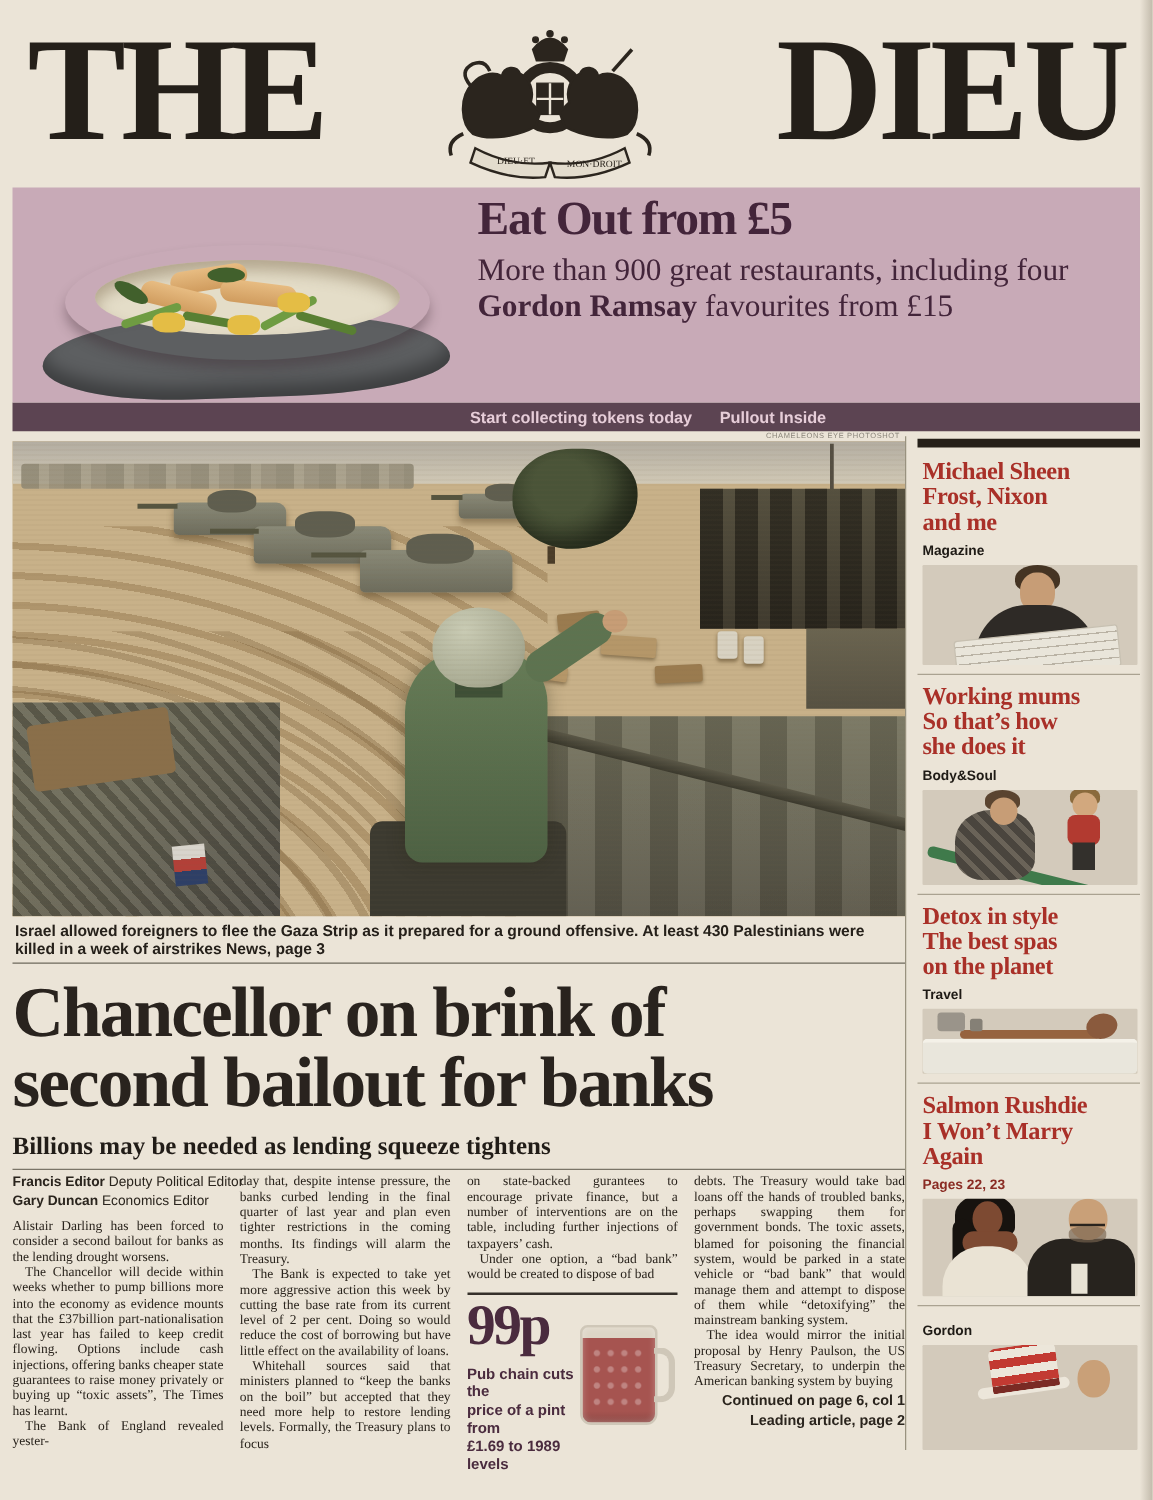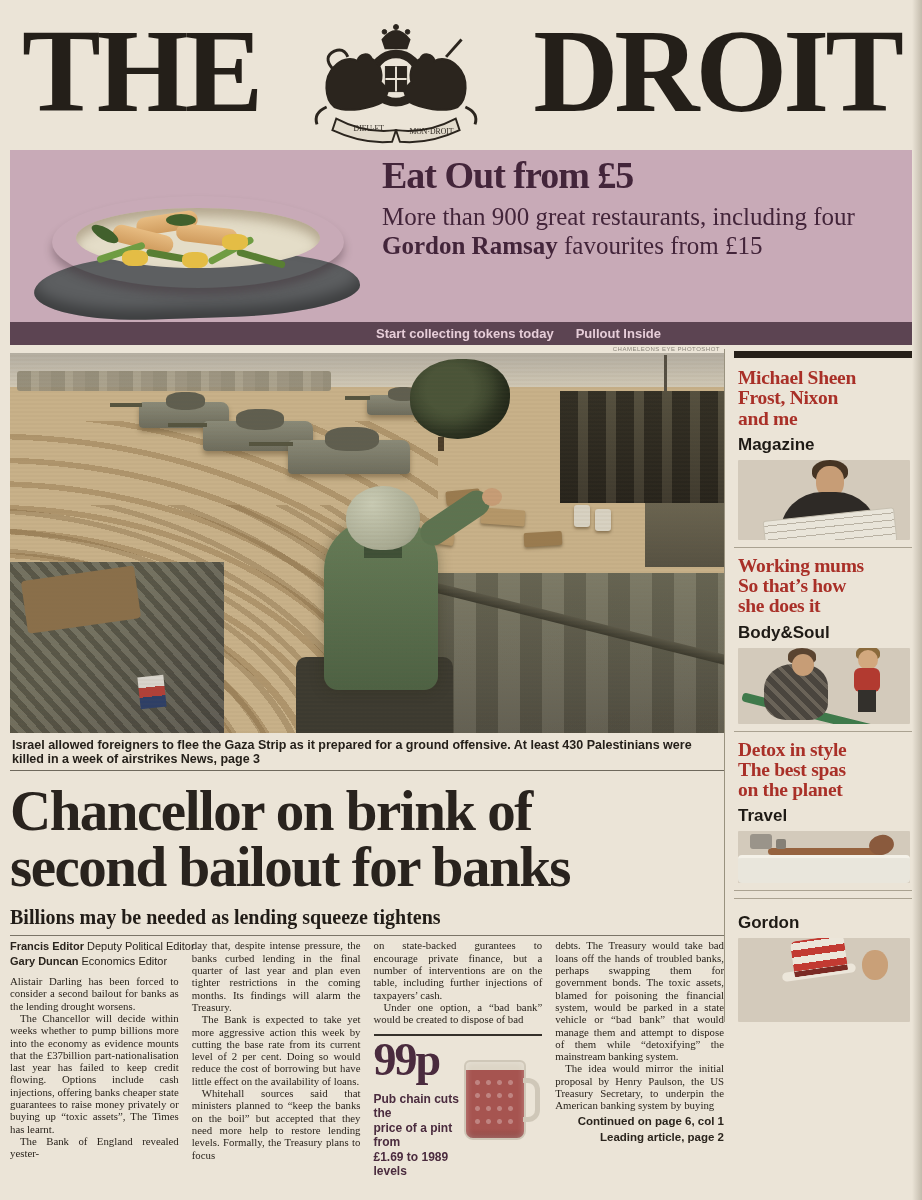--- a/index.html
+++ b/index.html
@@ -142,21 +142,21 @@
   .mug::before{content:"";position:absolute;inset:14px 6px 8px;
         background:radial-gradient(circle,rgba(255,255,255,.28) 0 2px,transparent 3px);
         background-size:11px 13px;}
   .mug::after{content:"";position:absolute;right:-16px;top:16px;width:12px;height:34px;
         border:5px solid #cfc7b8;border-left:none;border-radius:0 12px 12px 0;}
 
   
   .sb-topbar{height:7px;background:#262019;margin:2px 0 8px;}
   .sb-card{padding:2px 2px 0 4px;}
   .sb-head{font-weight:700;font-size:19.5px;line-height:1.04;letter-spacing:-.3px;color:#a93028;margin:0;}
-  .sb-kick{font-family:"Liberation Sans",sans-serif;font-weight:700;font-size:17px;
+  .sb-kick{font-family:"Liberation Sans",sans-serif;font-weight:700;font-size:11px;
         color:#1e1a15;margin:6px 0 5px;}
   .sb-kick.red{color:#8a2c24;}
   .sb-sep{border-top:1px solid #aaa291;margin:7px 0 6px;}
   .art{position:relative;overflow:hidden;background:#d3cabb;border-radius:1px;}
   .art div{position:absolute;}
   
   .a1{height:80px;}
   .p1-hair{left:calc(50% - 12px);top:0;width:36px;height:22px;background:#453423;border-radius:50% 50% 40% 40%;}
   .p1-head{left:calc(50% - 8px);top:6px;width:28px;height:32px;background:#c79d76;border-radius:46%;}
   .p1-body{left:calc(50% - 44px);top:32px;width:98px;height:52px;background:#2e2a26;border-radius:42px 42px 0 0;}
@@ -227,21 +227,21 @@
         <path d="M174,92 c10,-8 12,-30 0,-42 c-6,-7 -16,-10 -24,-6 c-2,-8 -12,-9 -15,-2 c-8,4 -12,14 -9,24 l-8,8 4,12 c14,8 38,12 52,6 z" stroke-width="2"></path>
         <path d="M162,40 l16,-18" fill="none" stroke-width="3"></path>
         <path d="M182,92 q14,6 10,18" fill="none" stroke-width="3"></path>
 
         <path d="M48,104 q30,16 62,12 l-4,12 q-30,3 -62,-12 z" fill="#e3dccd" stroke-width="2"></path>
         <path d="M172,104 q-30,16 -62,12 l4,12 q30,3 62,-12 z" fill="#e3dccd" stroke-width="2"></path>
       </g>
       <text x="66" y="117" font-size="8" font-family="Liberation Serif, serif" fill="#2b251e">DIEU·ET</text>
       <text x="124" y="120" font-size="8" font-family="Liberation Serif, serif" fill="#2b251e">MON·DROIT</text>
     </svg>
-    <div class="mast-word">DROIT</div>
+    <div class="mast-word">DIEU</div>
   </div>
 
 
   <div class="promo">
     <div class="food">
       <div class="cloth"></div>
       <div class="plate"></div>
       <div class="bowl-inner"></div>
       <div class="chick" style="left:110px;bottom:86px;transform:rotate(-9deg);"></div>
       <div class="chick" style="left:150px;bottom:74px;transform:rotate(7deg);"></div>
@@ -394,20 +394,38 @@
         <div class="art a3">
           <div class="p3-arm"></div>
           <div class="p3-head"></div>
           <div class="p3-tap"></div>
           <div class="p3-tap2"></div>
           <div class="p3-bath"></div>
         </div>
       </div>
       <div class="sb-sep"></div>
 
+      <div class="sb-card">
+        <div class="sb-head pre">Salmon Rushdie
+I Won’t Marry
+Again</div>
+        <div class="sb-kick red">Pages 22, 23</div>
+        <div class="art a4">
+          <div class="p4-woman-hair"></div>
+          <div class="p4-woman-hair2"></div>
+          <div class="p4-woman-head"></div>
+          <div class="p4-woman-skin"></div>
+          <div class="p4-woman-dress"></div>
+          <div class="p4-man-suit"></div>
+          <div class="p4-man-shirt"></div>
+          <div class="p4-man-head"></div>
+          <div class="p4-man-glasses"></div>
+          <div class="p4-man-beard"></div>
+        </div>
+      </div>
       <div class="sb-sep"></div>
 
       <div class="sb-card">
         <div class="sb-kick">Gordon</div>
         <div class="art a5">
 
           <div class="p5-brim"></div>
           <div class="p5-hat"></div>
 
           <div class="p5-man-head"></div>

